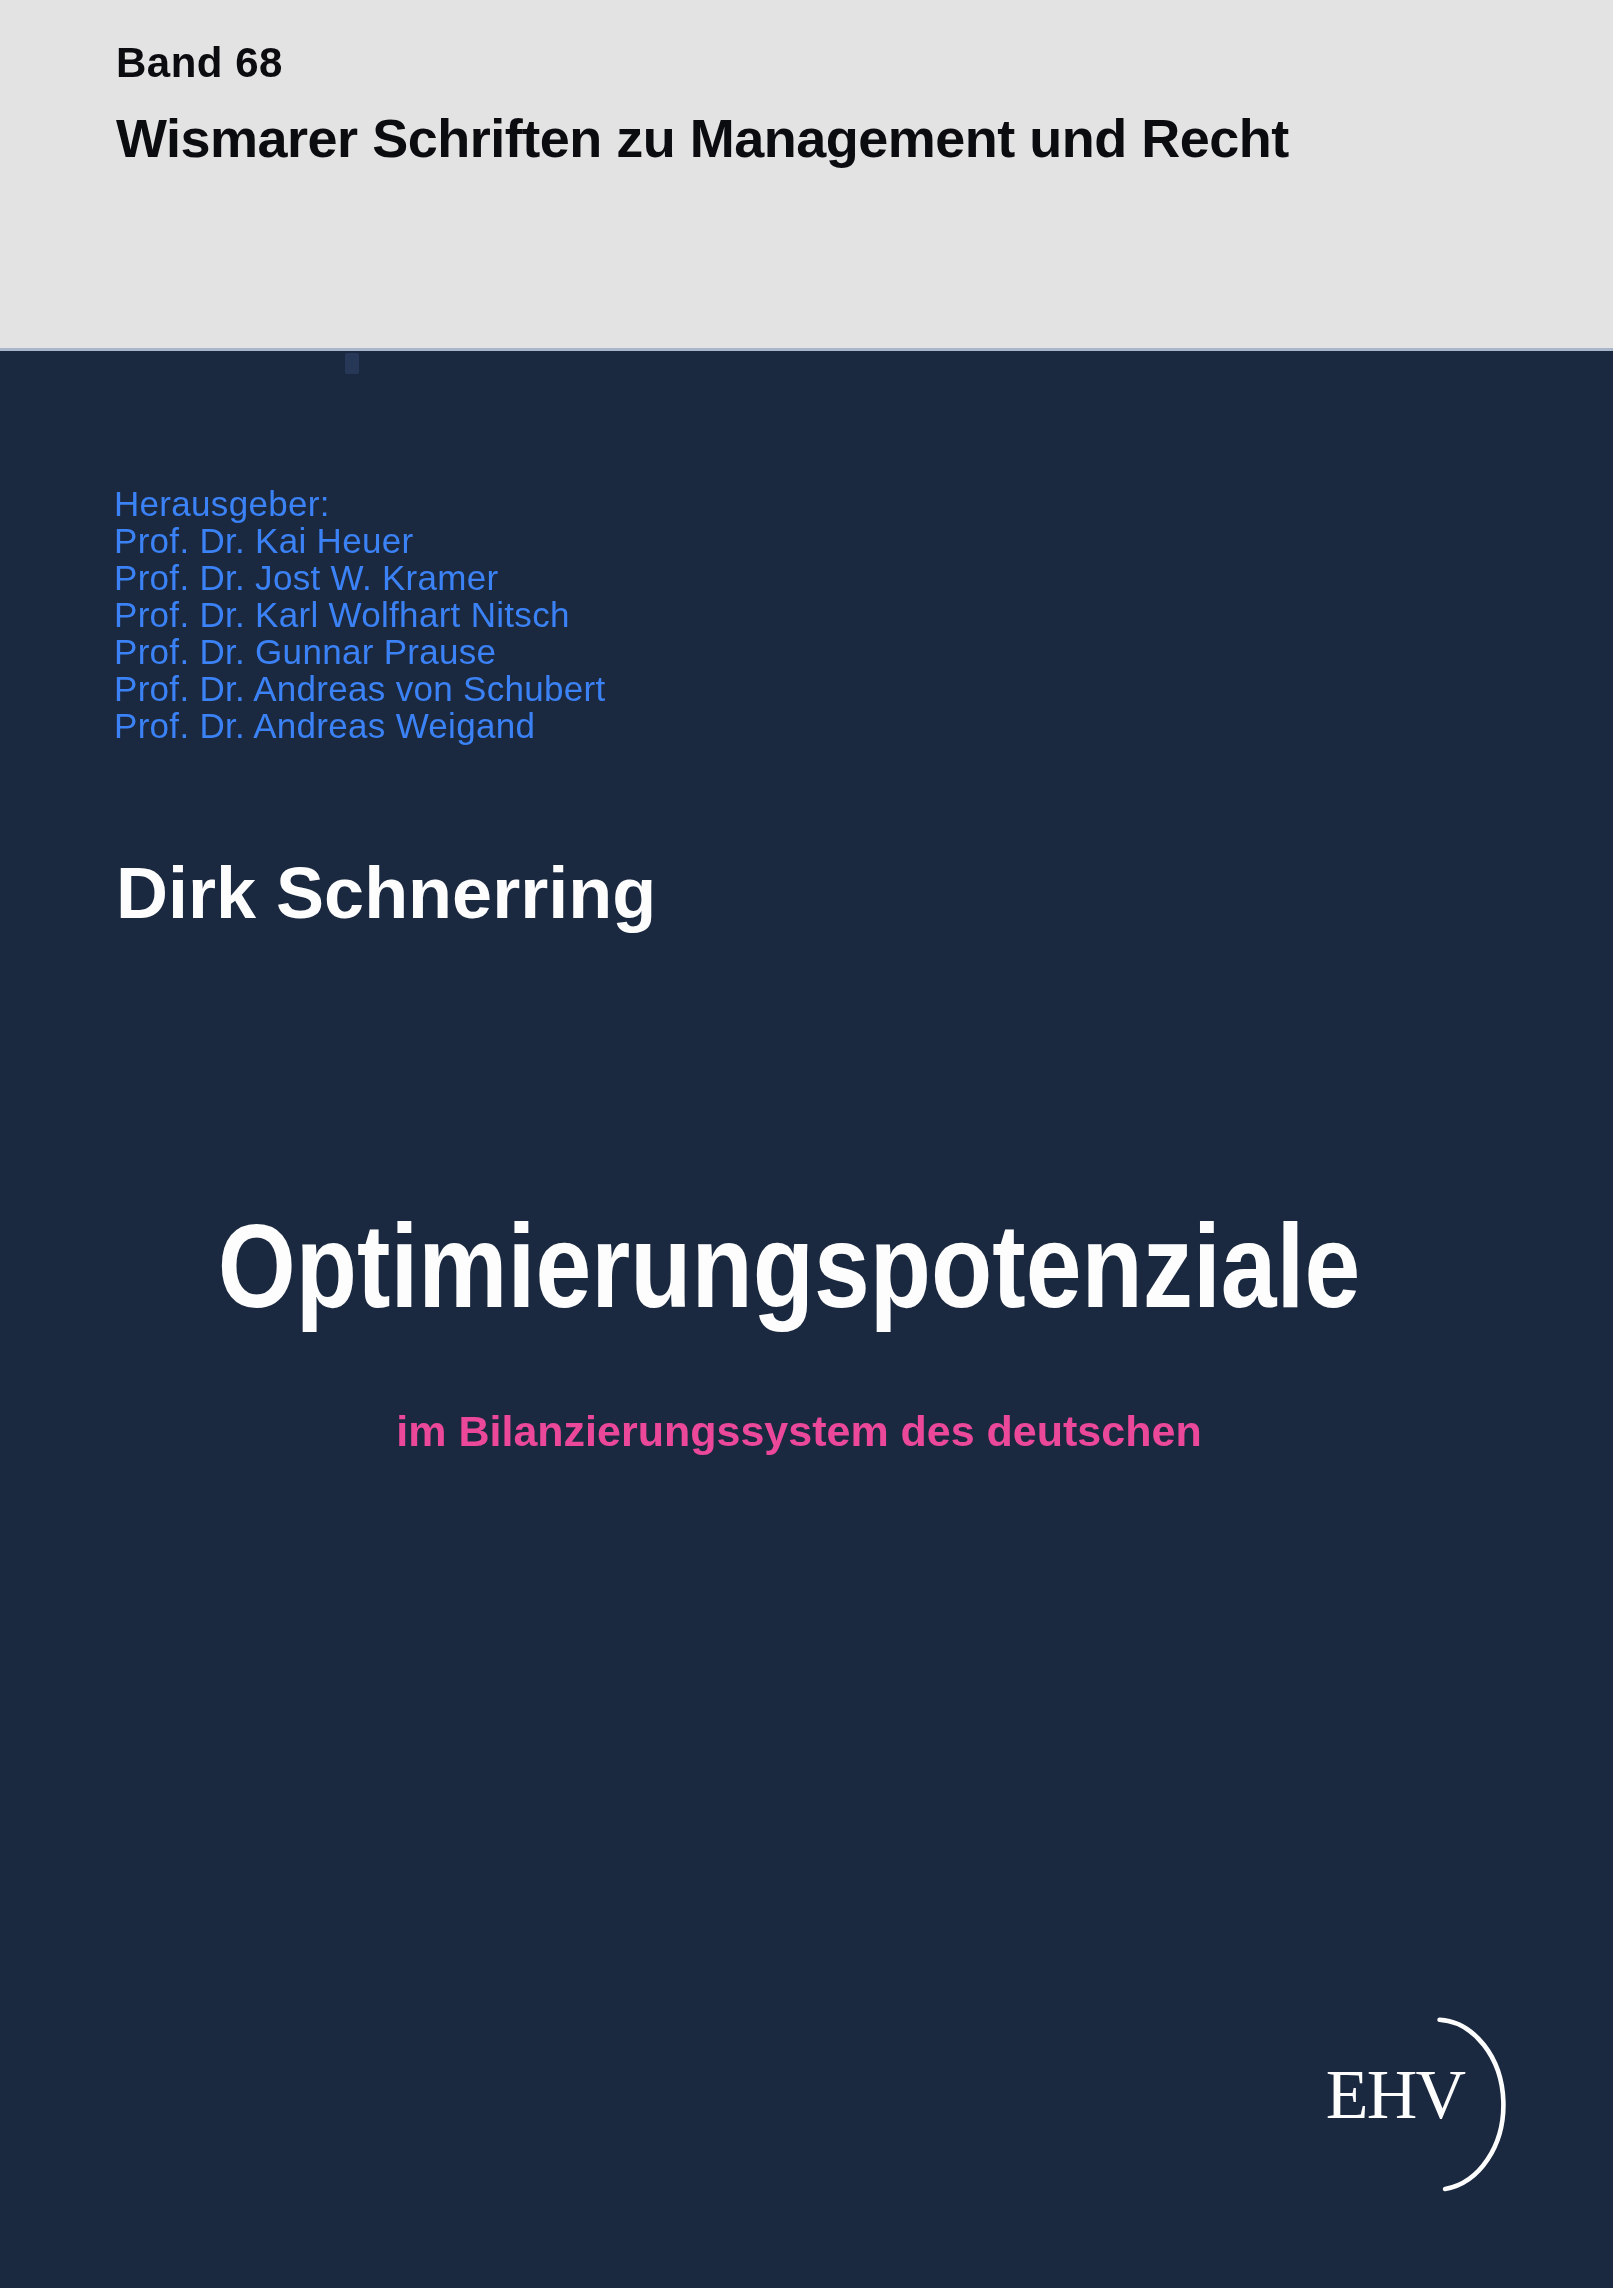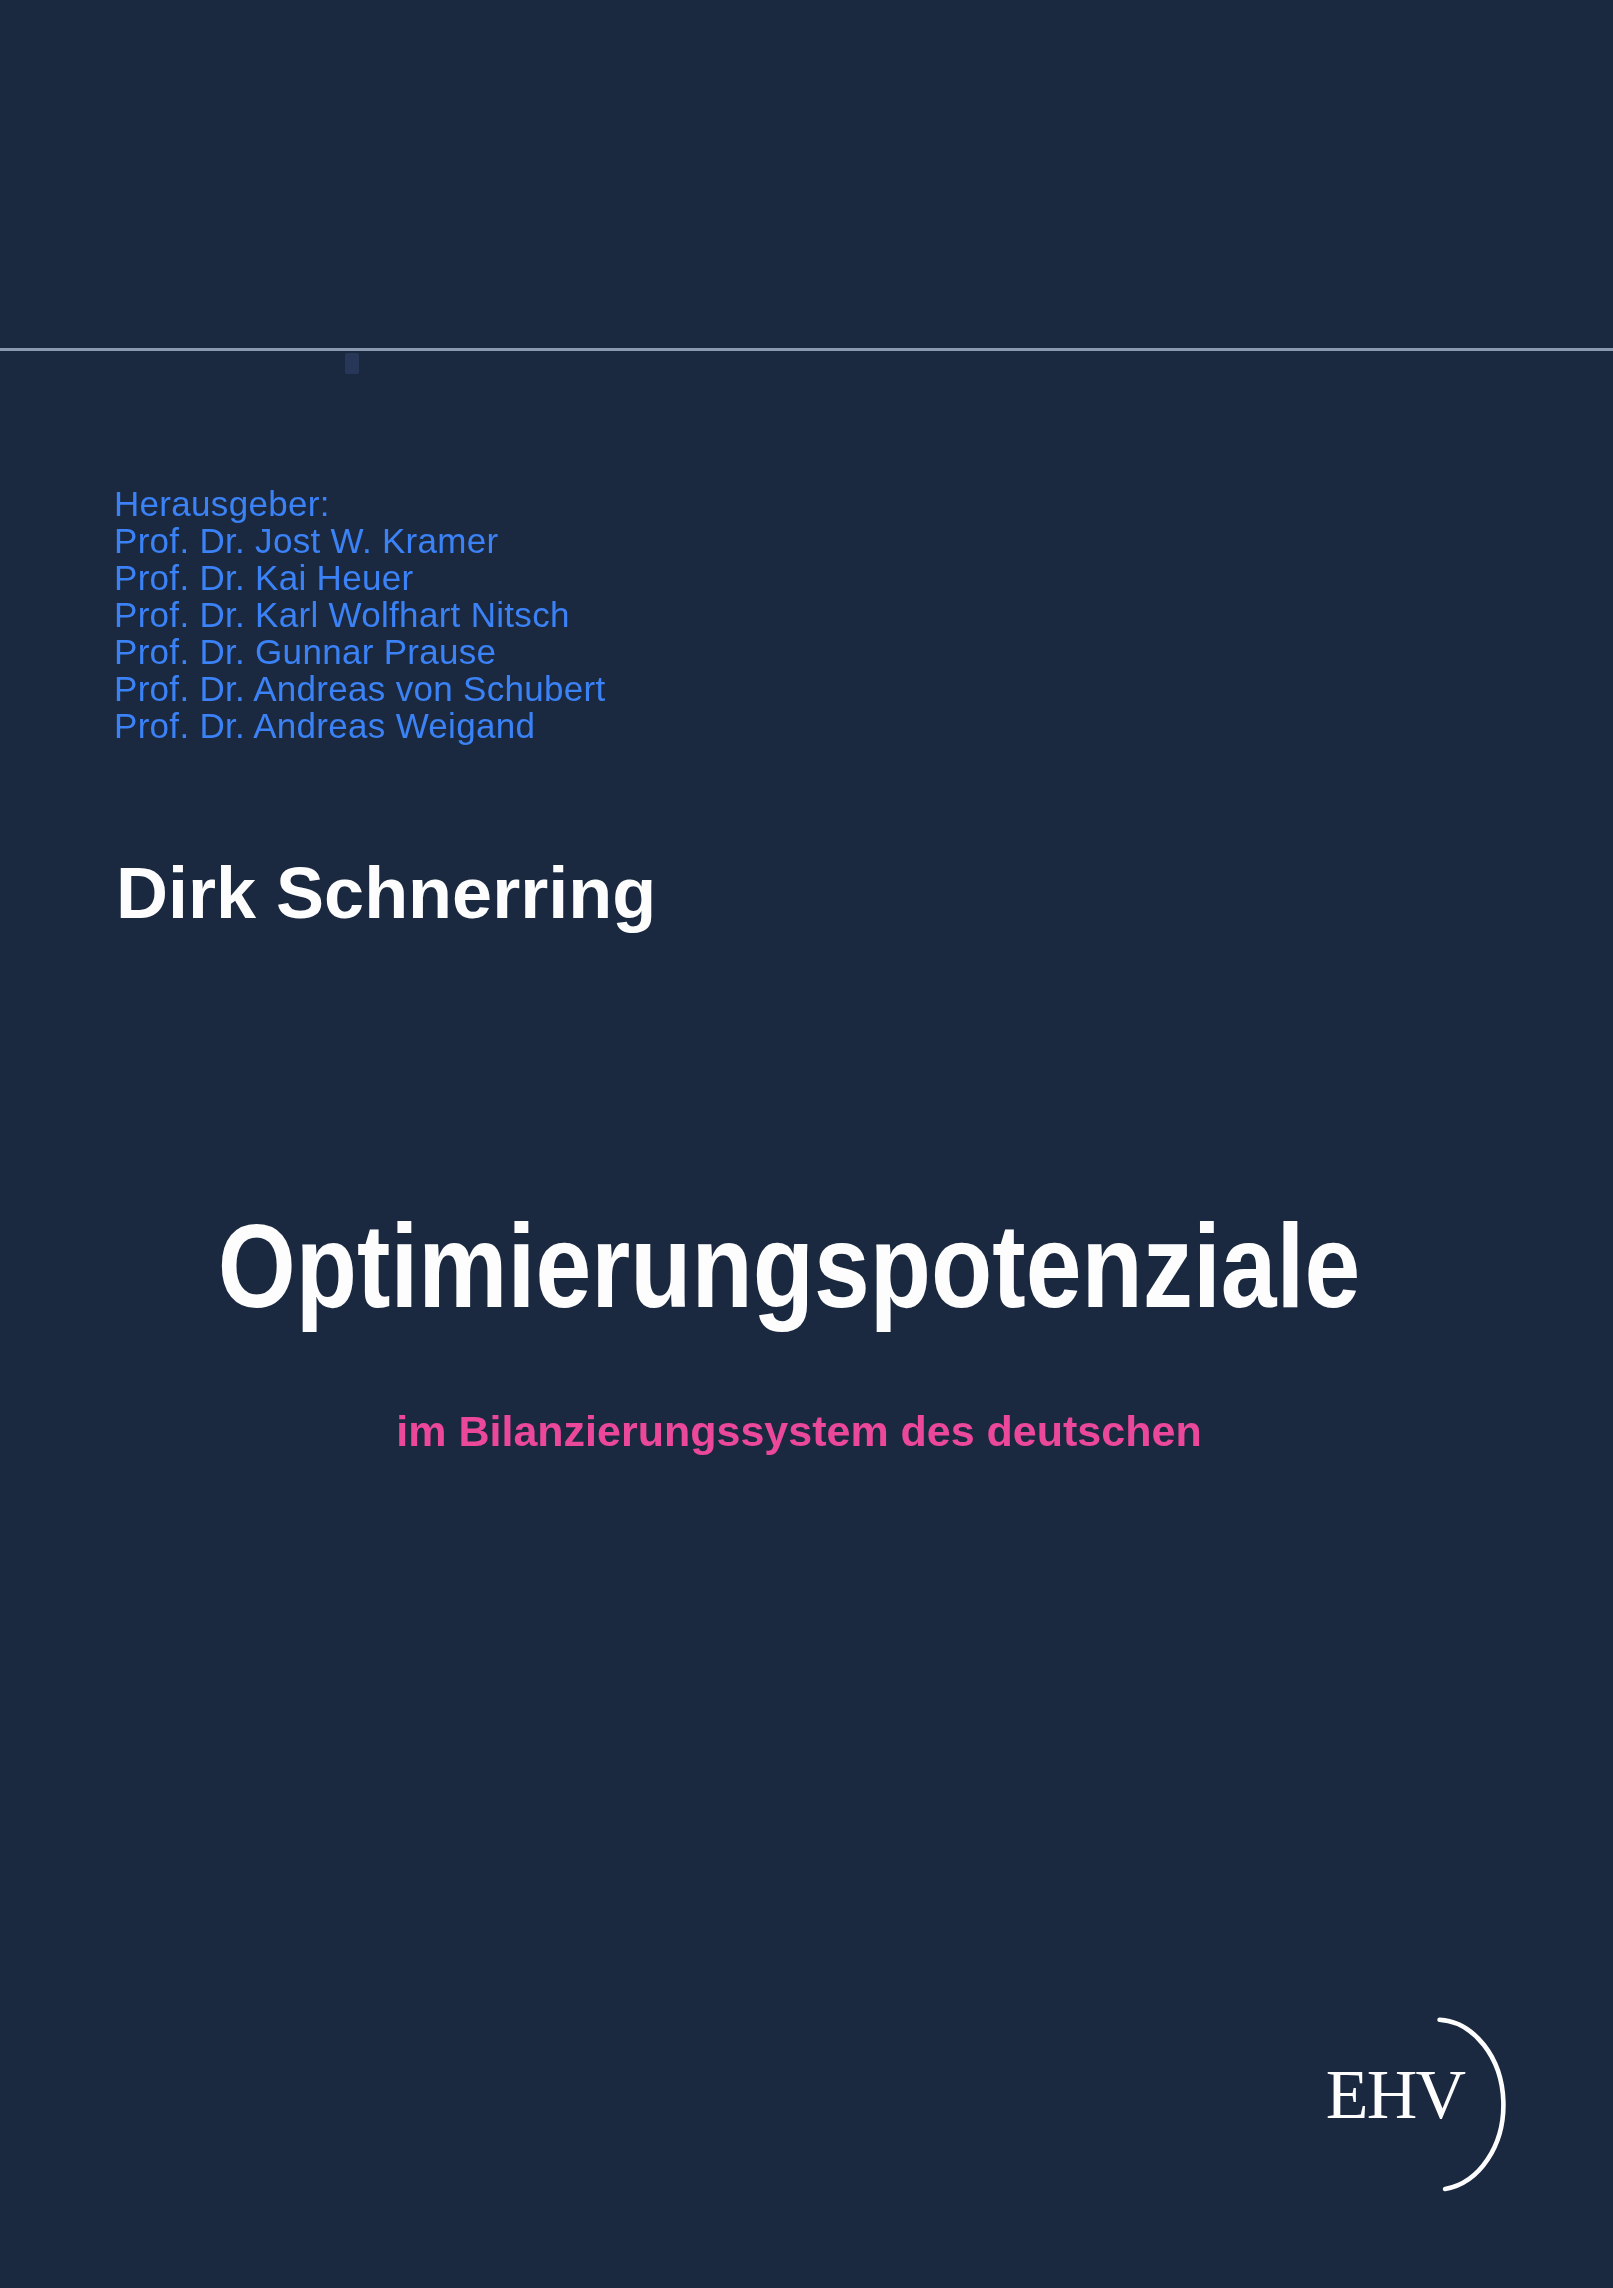--- a/index.html
+++ b/index.html
@@ -105,28 +105,32 @@
   .logo-arc-svg {
     position: absolute;
     left: 111px; top: 9.2px;
   }
 </style>
 </head>
 <body>
 
 <div class="page">
 
+  <div class="header">
+    <div class="band-number">Band 68</div>
+    <div class="series-title">Wismarer Schriften zu Management und Recht</div>
+  </div>
 
   <div class="divider-line"></div>
   <div class="artifact-mark"></div>
 
   <div class="publishers">
     <div>Herausgeber:</div>
+    <div>Prof. Dr. Kai Heuer</div>
     <div>Prof. Dr. Jost W. Kramer</div>
-    <div>Prof. Dr. Kai Heuer</div>
     <div>Prof. Dr. Karl Wolfhart Nitsch</div>
     <div>Prof. Dr. Gunnar Prause</div>
     <div>Prof. Dr. Andreas von Schubert</div>
     <div>Prof. Dr. Andreas Weigand</div>
   </div>
 
   <div class="author-name">Dirk Schnerring</div>
 
   <div class="book-title">Optimierungspotenziale</div>
 

